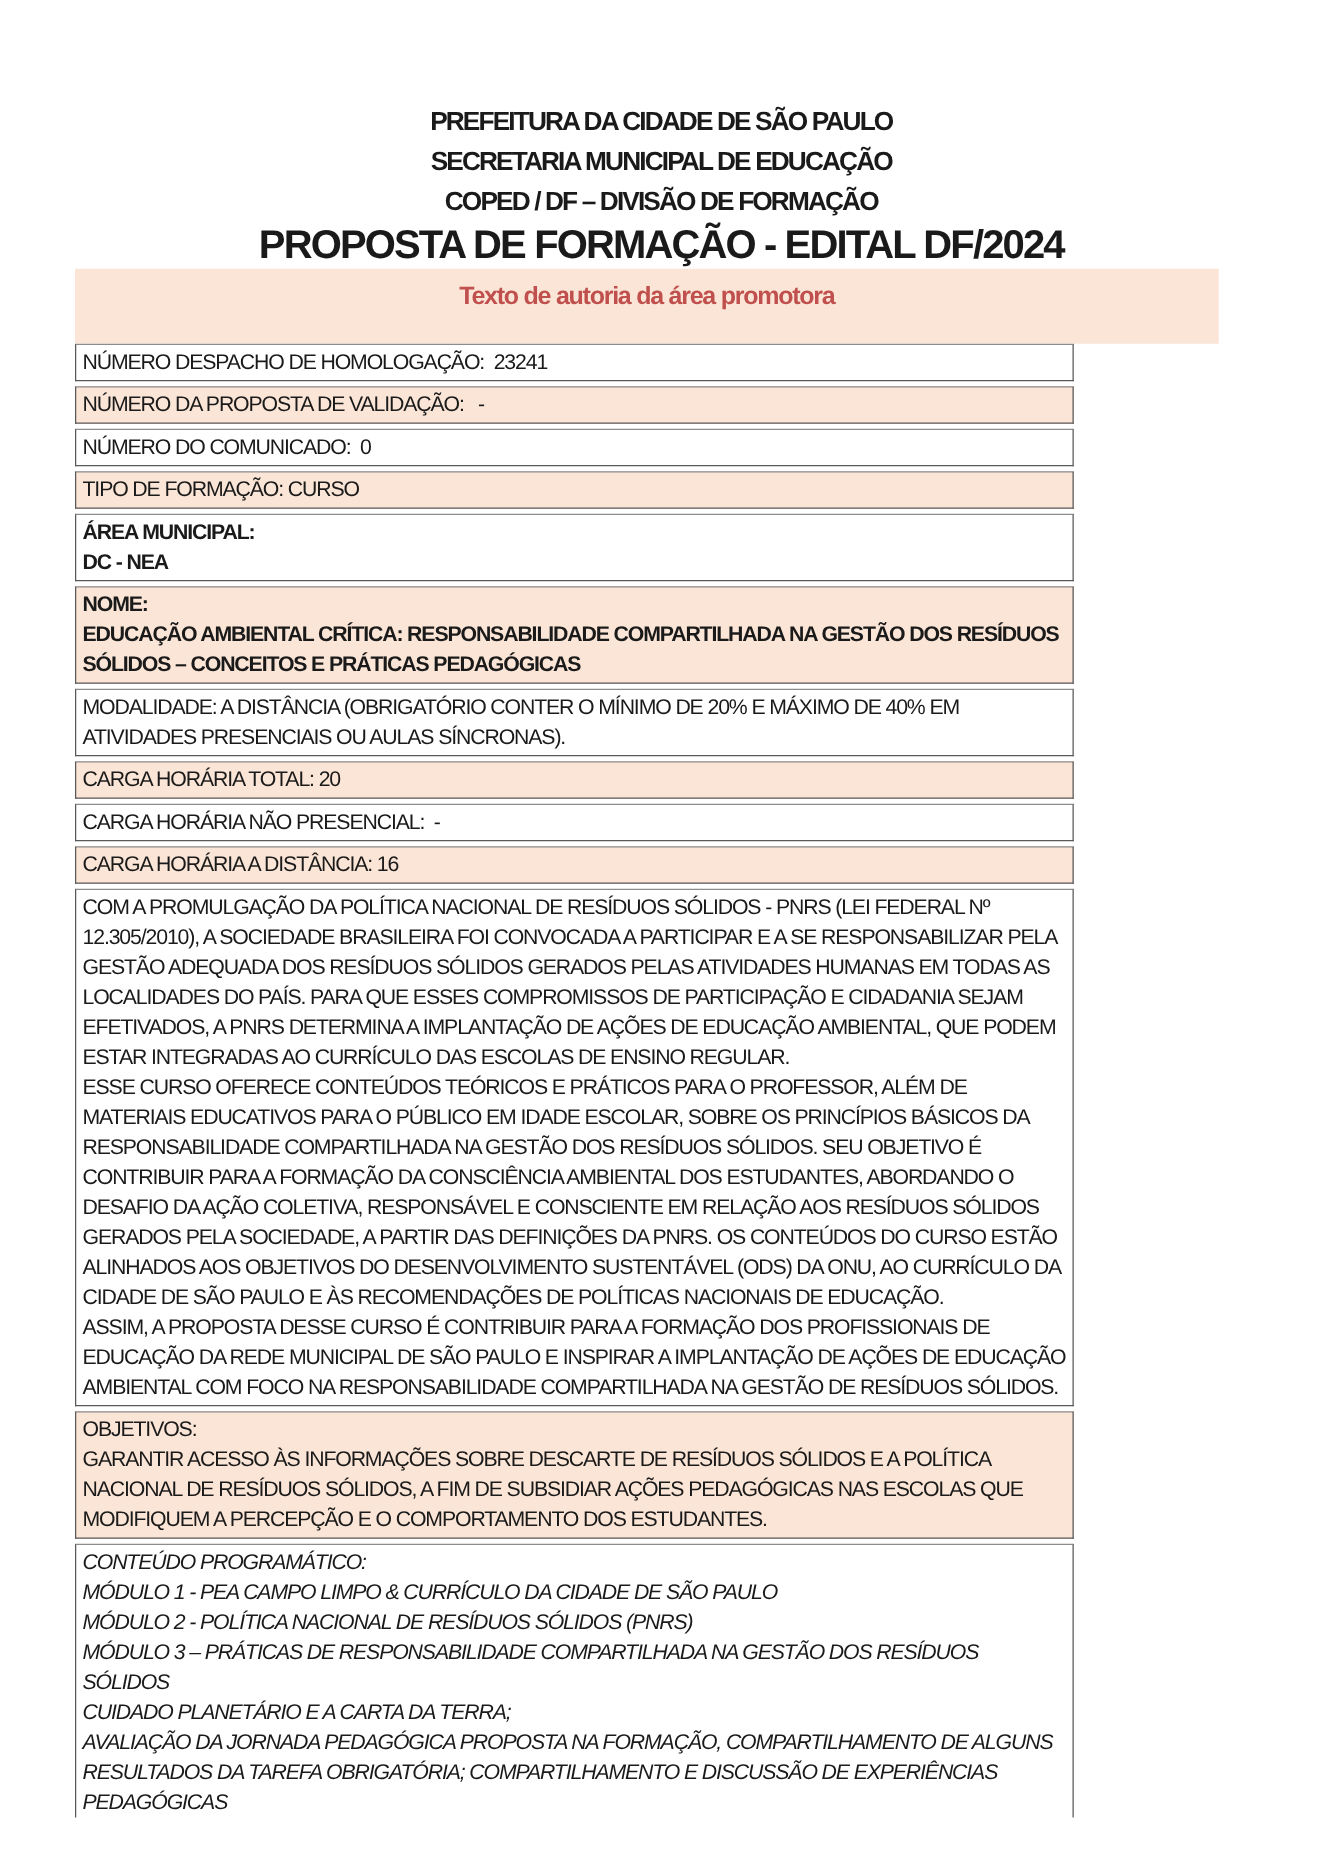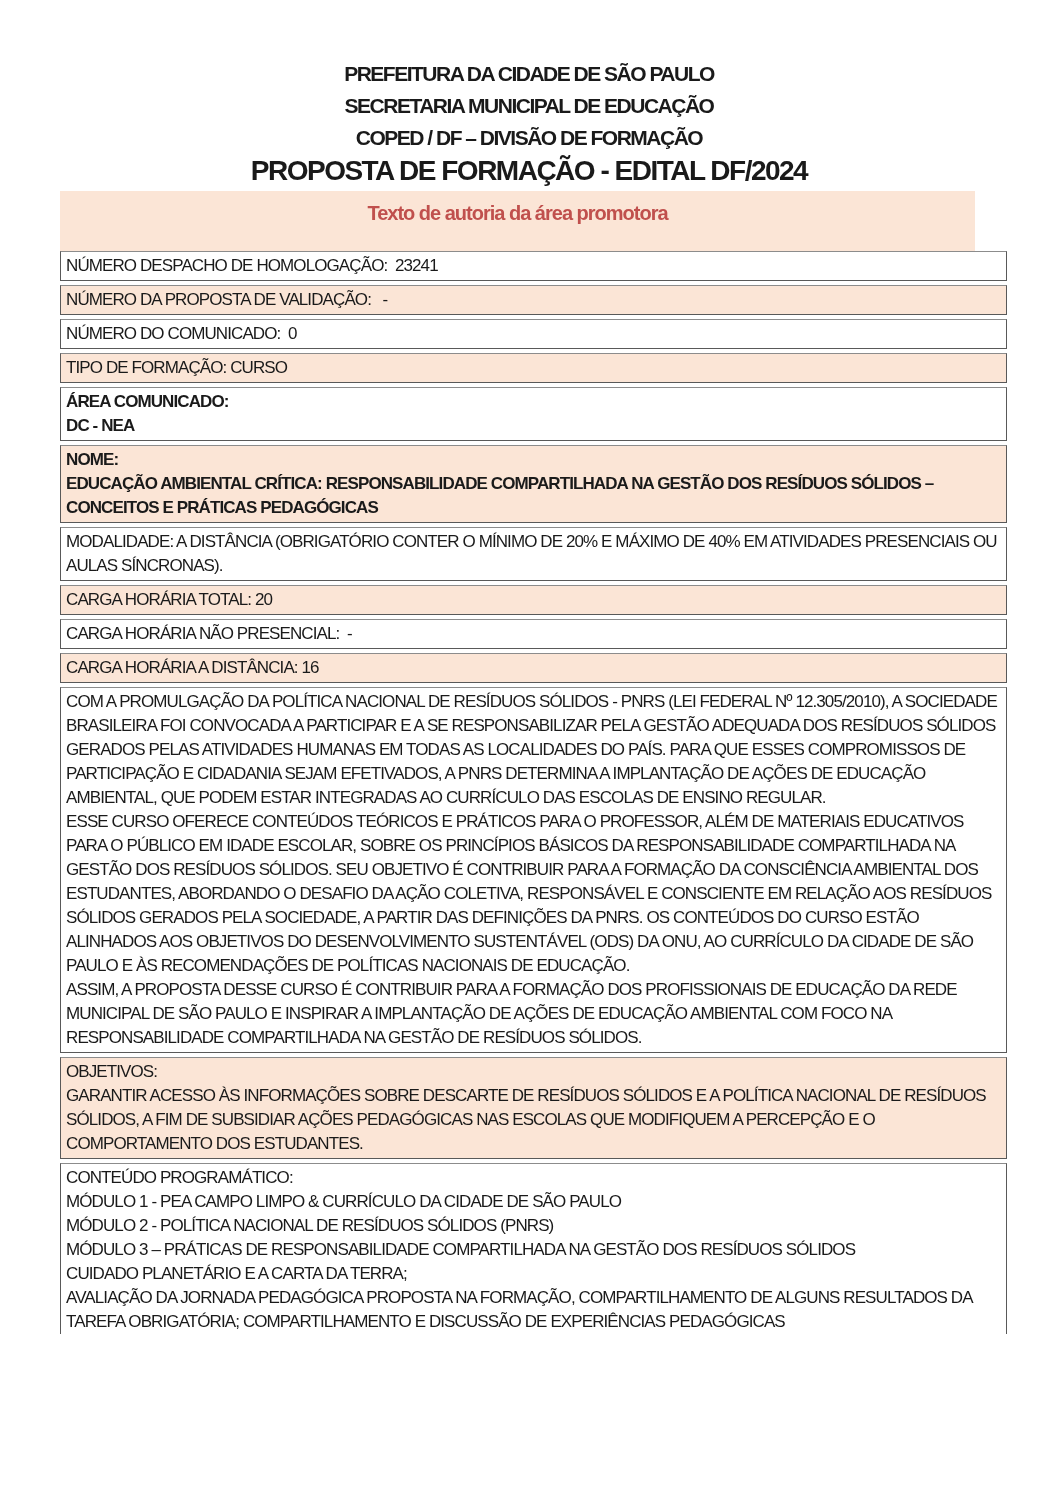--- a/index.html
+++ b/index.html
@@ -14,28 +14,29 @@
     background: var(--page-bg, #ffffff);
     overflow: hidden;
     font-family: "Liberation Sans", sans-serif;
     color: var(--text-color, #1a1a1a);
   }
   
   .doc-header {
     padding-top: 58px;
     text-align: center;
     font-weight: bold;
+    margin-top: 24px;
   }
   .h-line {
     font-size: 21px;
     line-height: 32px;
     letter-spacing: -1.5px;
   }
   .h-line.big {
-    font-size: 28px;
+    font-size: 32px;
     line-height: 34px;
   }
   
   .banner {
     margin-left: 60px;
     margin-top: 3px;
     width: 915px;
     height: 60px;
     background: var(--shade-bg, #fbe5d6);
     color: var(--banner-color, #c0504d);
@@ -45,33 +46,33 @@
     letter-spacing: -1px;
     text-align: center;
   }
   
   .rows {
     margin-left: 60px;
     width: 915px;
   }
   .row {
     box-sizing: border-box;
-    width: 947px;
+    width: 799px;
     border: 1px solid var(--border-color, #595959);
     border-top-color: #8c8c8c;
     background: #ffffff;
     padding: 2px 5px;
     margin-bottom: 4px;
     font-size: 17px;
     line-height: 24px;
     letter-spacing: -0.9px;
   }
   .row.shaded { background: var(--shade-bg, #fbe5d6); }
   .row.bold { font-weight: bold; }
-  .row.cut { border-bottom: none; padding-bottom: 0; }
+  .row.cut { border-bottom: none; padding-bottom: 0; font-style: italic; }
   .para { white-space: pre-wrap; }
 </style>
 </head>
 <body>
 
 <div class="page">
 
   <div class="doc-header">
     <div class="h-line">PREFEITURA DA CIDADE DE SÃO PAULO</div>
     <div class="h-line">SECRETARIA MUNICIPAL DE EDUCAÇÃO</div>
@@ -90,21 +91,21 @@
       <div class="row shaded">
         <div class="para">NÚMERO DA PROPOSTA DE VALIDAÇÃO:   -</div>
       </div>
       <div class="row">
         <div class="para">NÚMERO DO COMUNICADO:  0</div>
       </div>
       <div class="row shaded">
         <div class="para">TIPO DE FORMAÇÃO: CURSO</div>
       </div>
       <div class="row bold">
-        <div class="para">ÁREA COMUNICADO:</div>
+        <div class="para">ÁREA MUNICIPAL:</div>
         <div class="para">DC - NEA</div>
       </div>
       <div class="row shaded bold">
         <div class="para">NOME:</div>
         <div class="para">EDUCAÇÃO AMBIENTAL CRÍTICA: RESPONSABILIDADE COMPARTILHADA NA GESTÃO DOS RESÍDUOS SÓLIDOS – CONCEITOS E PRÁTICAS PEDAGÓGICAS</div>
       </div>
       <div class="row">
         <div class="para">MODALIDADE: A DISTÂNCIA (OBRIGATÓRIO CONTER O MÍNIMO DE 20% E MÁXIMO DE 40% EM ATIVIDADES PRESENCIAIS OU AULAS SÍNCRONAS).</div>
       </div>
       <div class="row shaded">

